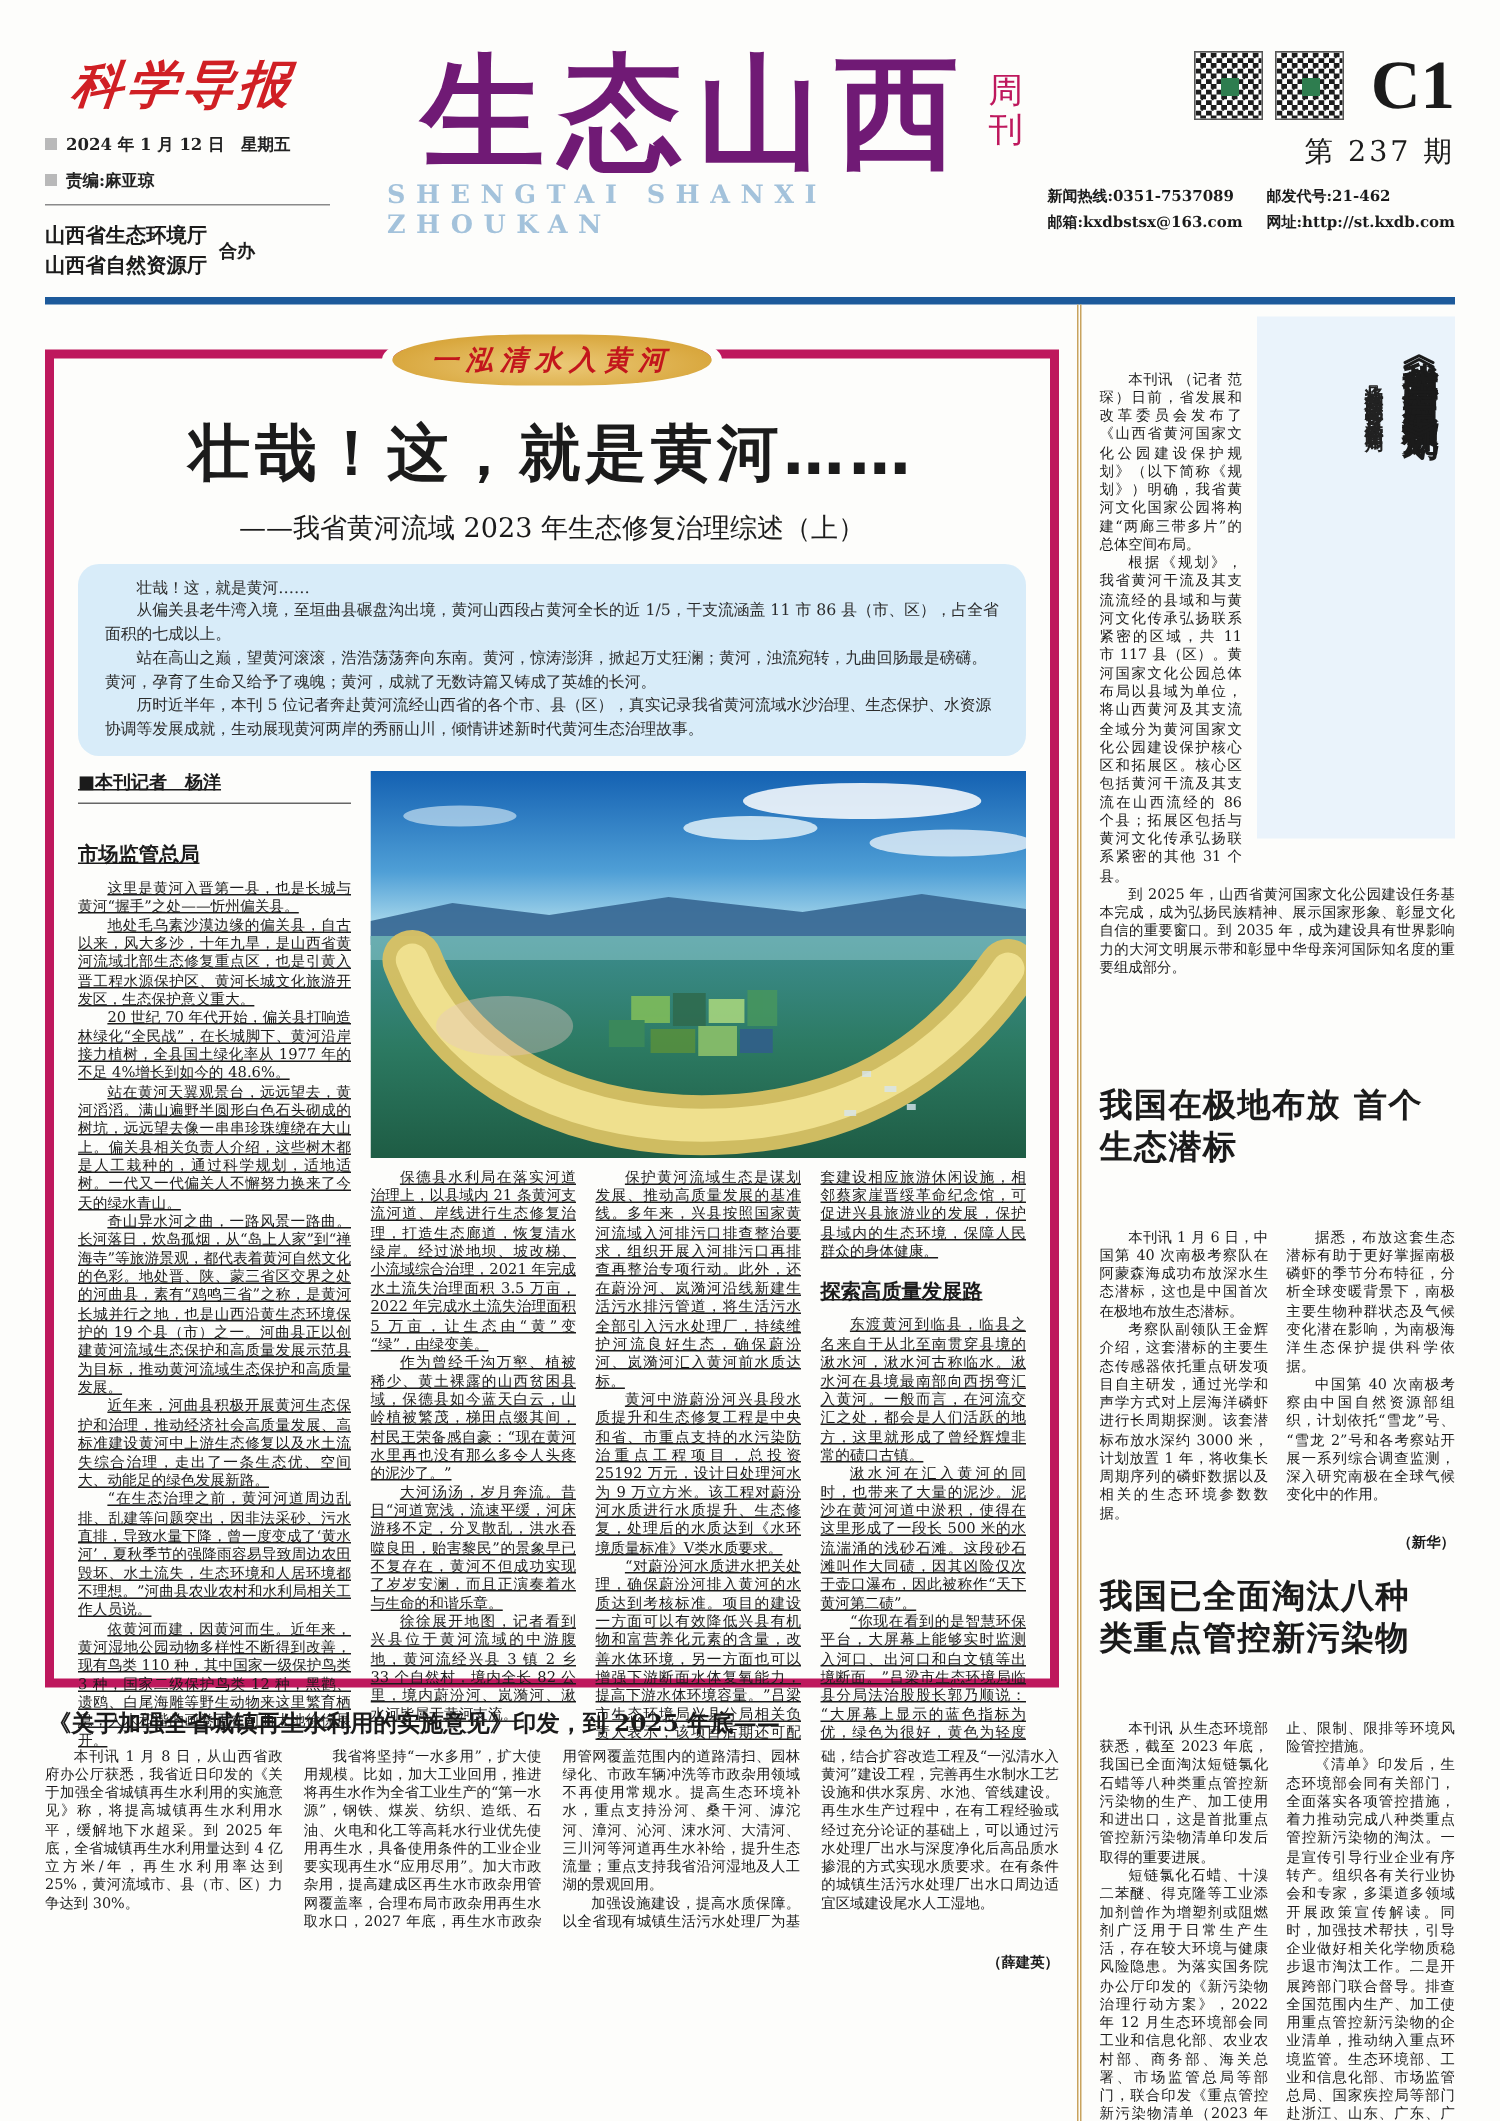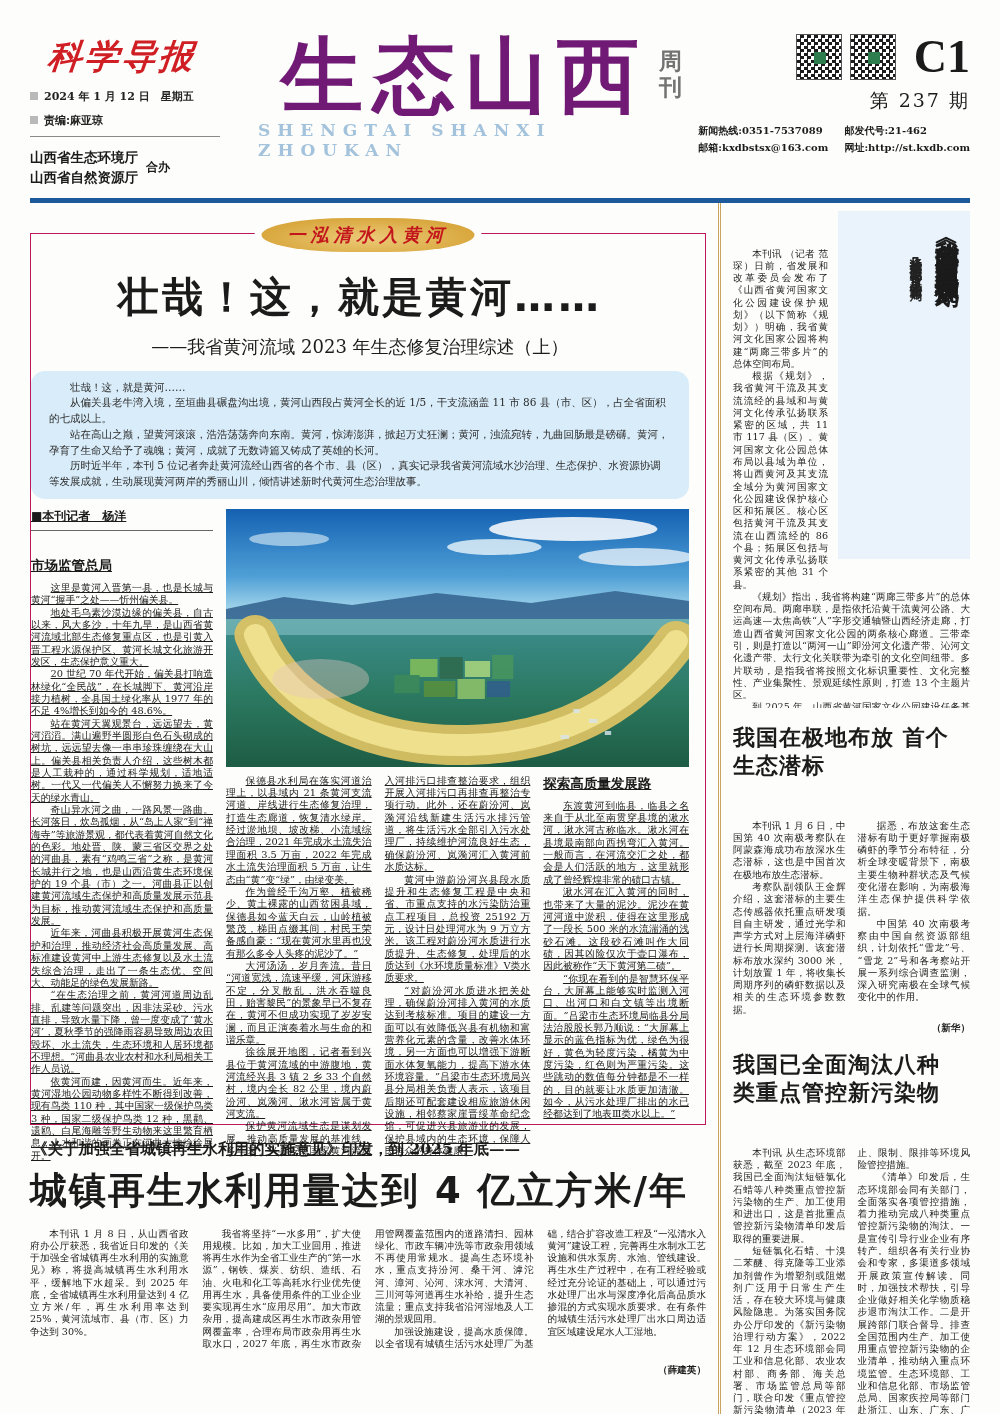--- a/index.html
+++ b/index.html
@@ -14,40 +14,40 @@
           letter-spacing:3px; transform:skewX(-6deg); padding-left:18px; }
   .mast-line { font-size:11px; font-weight:bold; margin-top:9px; color:#222; }
   .sq { display:inline-block; width:8px; height:8px; background:#b9b9b9; margin-right:6px; }
   .mast-rule { border:none; border-top:1px solid #8a8a8a; margin:8px 0 10px 0; width:190px; }
   .orgs { display:flex; align-items:center; gap:8px; }
   .org-names { font-size:13.5px; font-weight:bold; line-height:1.5; }
   .co-label { font-size:12px; font-weight:bold; }
   .mast-center { flex:1; display:flex; flex-direction:column; align-items:center; }
   .title-row { display:flex; align-items:flex-start; gap:10px; }
   .paper-title { color:#701a75; font-size:82px; font-weight:900; letter-spacing:10px; line-height:1.0; }
-  .weekly { width:26px; font-size:23px; font-weight:bold; line-height:1.15; margin-top:14px; color:#737373;}
+  .weekly { width:26px; font-size:23px; font-weight:normal; line-height:1.15; margin-top:14px; color:#be185d;}
   .pinyin { color:#a3c2db; letter-spacing:7px; font-size:17px; font-weight:bold; margin-top:4px; }
   .mast-right { width:262px; flex:none; display:flex; flex-direction:column; align-items:flex-end; }
   .qr-row { display:flex; gap:8px; align-items:center; }
   .qr { width:46px; height:46px; border:1px solid #555; position:relative;
         background: repeating-conic-gradient(#1c1c1c 0% 25%, #ffffff 0% 50%) 0 0/7px 7px; }
   .qr::after { content:""; position:absolute; left:17px; top:17px; width:12px; height:12px; background:#2e7d4f; }
   .page-code { font-family:"Liberation Serif",serif; font-size:46px; font-weight:bold; line-height:1; margin-left:10px; }
   .issue { font-size:19px; margin-top:8px; letter-spacing:2px; }
   .contact-grid { display:grid; grid-template-columns:auto auto; gap:3px 16px;
                   font-size:10px; font-weight:bold; margin-top:10px; white-space:nowrap; }
   .blue-rule { height:5px; background:#1d5a9b; margin:10px 30px 0 30px; }
 
   
   .content { display:flex; padding:0 30px; }
   .main-col { width:676px; flex:none; }
   .side-col { flex:1; margin-left:12px; padding-left:12px; border-left:3px double #c8a35e; }
 
-  .frame { position:relative; border:1px solid #be185d; margin-top:30px; height:892px;
-           padding:10px 16px 12px 0; }
+  .frame { position:relative; border:6px solid #be185d; margin-top:30px; height:892px;
+           padding:10px 16px 12px 16px; }
   .banner { position:absolute; top:-16px; left:50%; transform:translateX(-50%);
             background:radial-gradient(ellipse at 50% 60%, #ecca79 0%, #d9a83f 70%, #cf9c34 100%);
             border-radius:48%/58%; padding:5px 26px; white-space:nowrap; box-shadow:0 0 0 7px #fdfdfb; }
   .banner span { color:#c3161c; font-weight:bold; font-style:italic; font-size:18px; letter-spacing:5px; }
   .headline { text-align:center; font-weight:900; font-size:41px; letter-spacing:3px; margin-top:26px; }
   .dash-subtitle { text-align:center; font-size:18px; margin:10px 0 12px 0; }
   .intro-box { background:#d8ecf9; border-radius:14px; padding:9px 18px;
                font-size:10.5px; line-height:1.5; color:#2c2c2c; }
   .intro-box p { text-indent:2em; }
   .cols { display:flex; gap:13px; margin-top:10px; height:652px; overflow:hidden; }
@@ -215,41 +215,39 @@
               <p class="para">东渡黄河到临县，临县之名来自于从北至南贯穿县境的湫水河，湫水河古称临水。湫水河在县境最南部向西拐弯汇入黄河。一般而言，在河流交汇之处，都会是人们活跃的地方，这里就形成了曾经辉煌非常的碛口古镇。</p>
               <p class="para">湫水河在汇入黄河的同时，也带来了大量的泥沙。泥沙在黄河河道中淤积，使得在这里形成了一段长 500 米的水流湍涌的浅砂石滩。这段砂石滩叫作大同碛，因其凶险仅次于壶口瀑布，因此被称作“天下黄河第二碛”。</p>
               <p class="para">“你现在看到的是智慧环保平台，大屏幕上能够实时监测入河口、出河口和白文镇等出境断面。”吕梁市生态环境局临县分局法治股股长郭乃顺说：“大屏幕上显示的蓝色指标为优，绿色为很好，黄色为轻度污染，橘黄为中度污染，红色则为严重污染。这些跳动的数值每分钟都是不一样的，目的就要让水质更加清澈。如今，从污水处理厂排出的水已经都达到了地表Ⅲ类水以上。”</p>
             </div>
         </div>
       </div>
     </div>
 
     <div class="bottom-art">
       <div class="kicker">《关于加强全省城镇再生水利用的实施意见》印发，到 2025 年底——</div>
-      <div class="bottom-headline">城镇再生水利用量达到 4 亿立方米/年</div>
       <div class="bottom-body">
           <p class="para">本刊讯 1 月 8 日，从山西省政府办公厅获悉，我省近日印发的《关于加强全省城镇再生水利用的实施意见》称，将提高城镇再生水利用水平，缓解地下水超采。到 2025 年底，全省城镇再生水利用量达到 4 亿立方米/年，再生水利用率达到 25%，黄河流域市、县（市、区）力争达到 30%。</p>
           <p class="para">我省将坚持“一水多用”，扩大使用规模。比如，加大工业回用，推进将再生水作为全省工业生产的“第一水源”，钢铁、煤炭、纺织、造纸、石油、火电和化工等高耗水行业优先使用再生水，具备使用条件的工业企业要实现再生水“应用尽用”。加大市政杂用，提高建成区再生水市政杂用管网覆盖率，合理布局市政杂用再生水取水口，2027 年底，再生水市政杂用管网覆盖范围内的道路清扫、园林绿化、市政车辆冲洗等市政杂用领域不再使用常规水。提高生态环境补水，重点支持汾河、桑干河、滹沱河、漳河、沁河、涑水河、大清河、三川河等河道再生水补给，提升生态流量；重点支持我省沿河湿地及人工湖的景观回用。</p>
           <p class="para">加强设施建设，提高水质保障。以全省现有城镇生活污水处理厂为基础，结合扩容改造工程及“一泓清水入黄河”建设工程，完善再生水制水工艺设施和供水泵房、水池、管线建设。再生水生产过程中，在有工程经验或经过充分论证的基础上，可以通过污水处理厂出水与深度净化后高品质水掺混的方式实现水质要求。在有条件的城镇生活污水处理厂出水口周边适宜区域建设尾水人工湿地。</p>
         </div>
       <div class="credit">（薛建英）</div>
     </div>
   </div>
 
   <div class="side-col">
 
     <div class="side-art art1">
       <div class="vtitle-box">
         <div class="vsub">将构建『两廊三带多片』总体空间布局</div>
         <div class="vtitle">我省印发《山西省黄河国家文化公园建设保护规划》</div>
       </div>
       <div class="side-body">
           <p class="para">本刊讯 （记者 范琛）日前，省发展和改革委员会发布了《山西省黄河国家文化公园建设保护规划》（以下简称《规划》）明确，我省黄河文化国家公园将构建“两廊三带多片”的总体空间布局。</p>
           <p class="para">根据《规划》，我省黄河干流及其支流流经的县域和与黄河文化传承弘扬联系紧密的区域，共 11 市 117 县（区）。黄河国家文化公园总体布局以县域为单位，将山西黄河及其支流全域分为黄河国家文化公园建设保护核心区和拓展区。核心区包括黄河干流及其支流在山西流经的 86 个县；拓展区包括与黄河文化传承弘扬联系紧密的其他 31 个县。</p>
-          <p class="para">《规划》指出，我省将构建“两廊三带多片”的总体空间布局。两廊串联，是指依托沿黄干流黄河公路、大运高速—太焦高铁“人”字形交通轴暨山西经济走廊，打造山西省黄河国家文化公园的两条核心廊道。三带牵引，则是打造以“两河一山”即汾河文化遗产带、沁河文化遗产带、太行文化关联带为牵引的文化空间纽带。多片联动，是指我省将按照文化标识重要性、文化完整性、产业集聚性、景观延续性原则，打造 13 个主题片区。</p>
           <p class="para">到 2025 年，山西省黄河国家文化公园建设任务基本完成，成为弘扬民族精神、展示国家形象、彰显文化自信的重要窗口。到 2035 年，成为建设具有世界影响力的大河文明展示带和彰显中华母亲河国际知名度的重要组成部分。</p>
         </div>
     </div>
 
     <div class="side-art">
       <div class="side-headline">我国在极地布放 首个生态潜标</div>
       <div class="side-body two-col art2-body">
           <p class="para">本刊讯 1 月 6 日，中国第 40 次南极考察队在阿蒙森海成功布放深水生态潜标，这也是中国首次在极地布放生态潜标。</p>
           <p class="para">考察队副领队王金辉介绍，这套潜标的主要生态传感器依托重点研发项目自主研发，通过光学和声学方式对上层海洋磷虾进行长周期探测。该套潜标布放水深约 3000 米，计划放置 1 年，将收集长周期序列的磷虾数据以及相关的生态环境参数数据。</p>
           <p class="para">据悉，布放这套生态潜标有助于更好掌握南极磷虾的季节分布特征，分析全球变暖背景下，南极主要生物种群状态及气候变化潜在影响，为南极海洋生态保护提供科学依据。</p>

